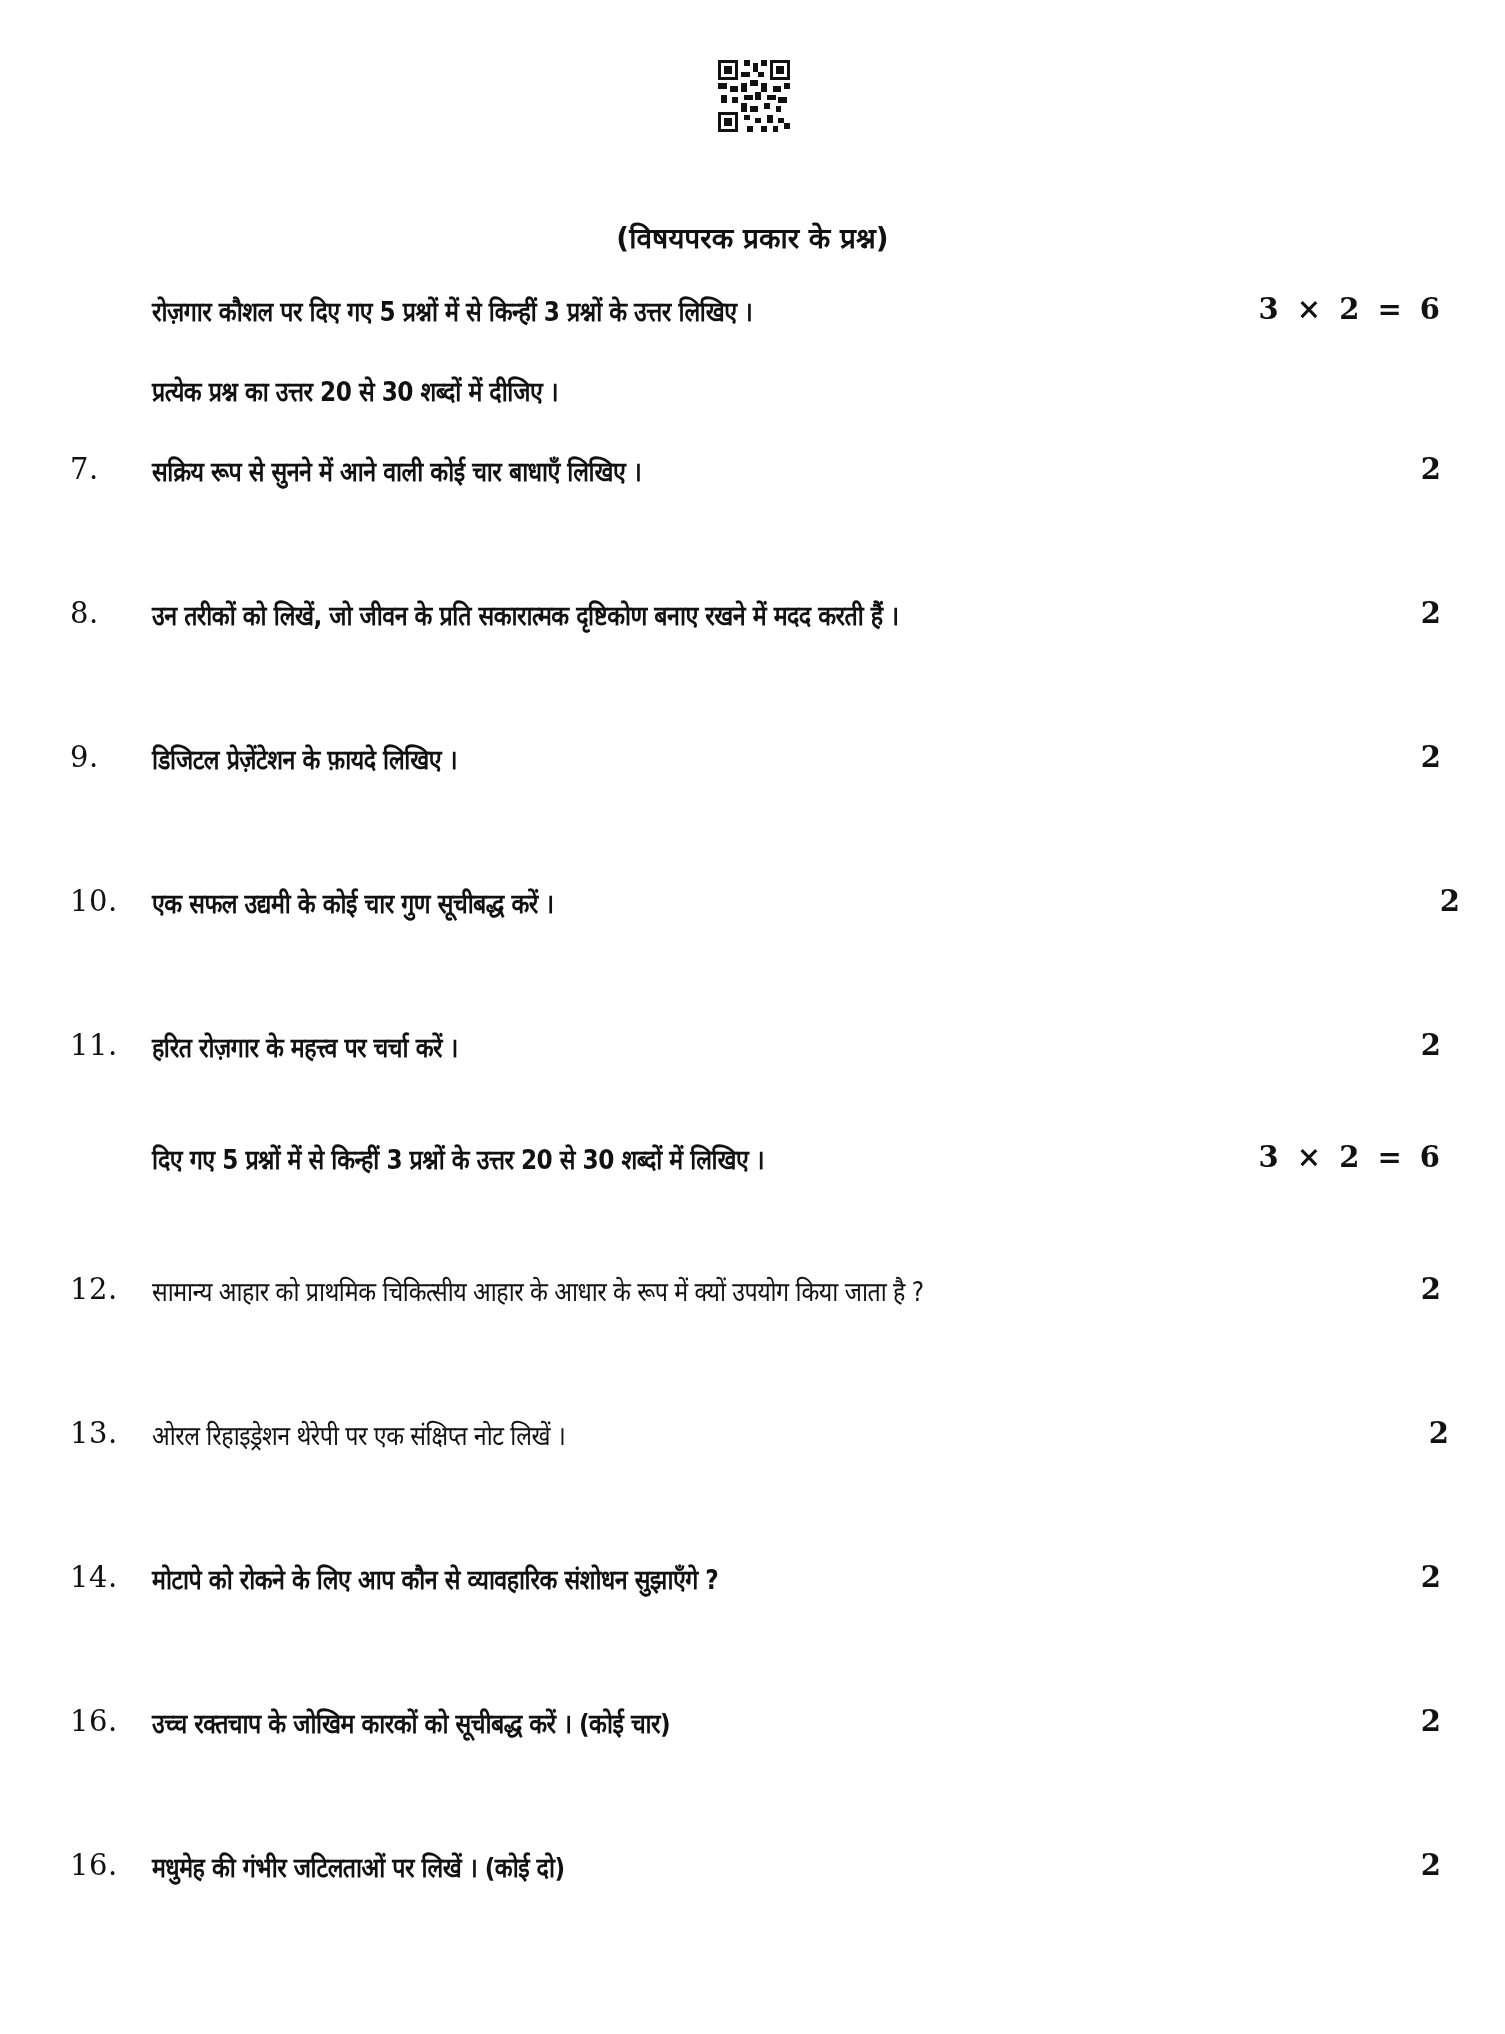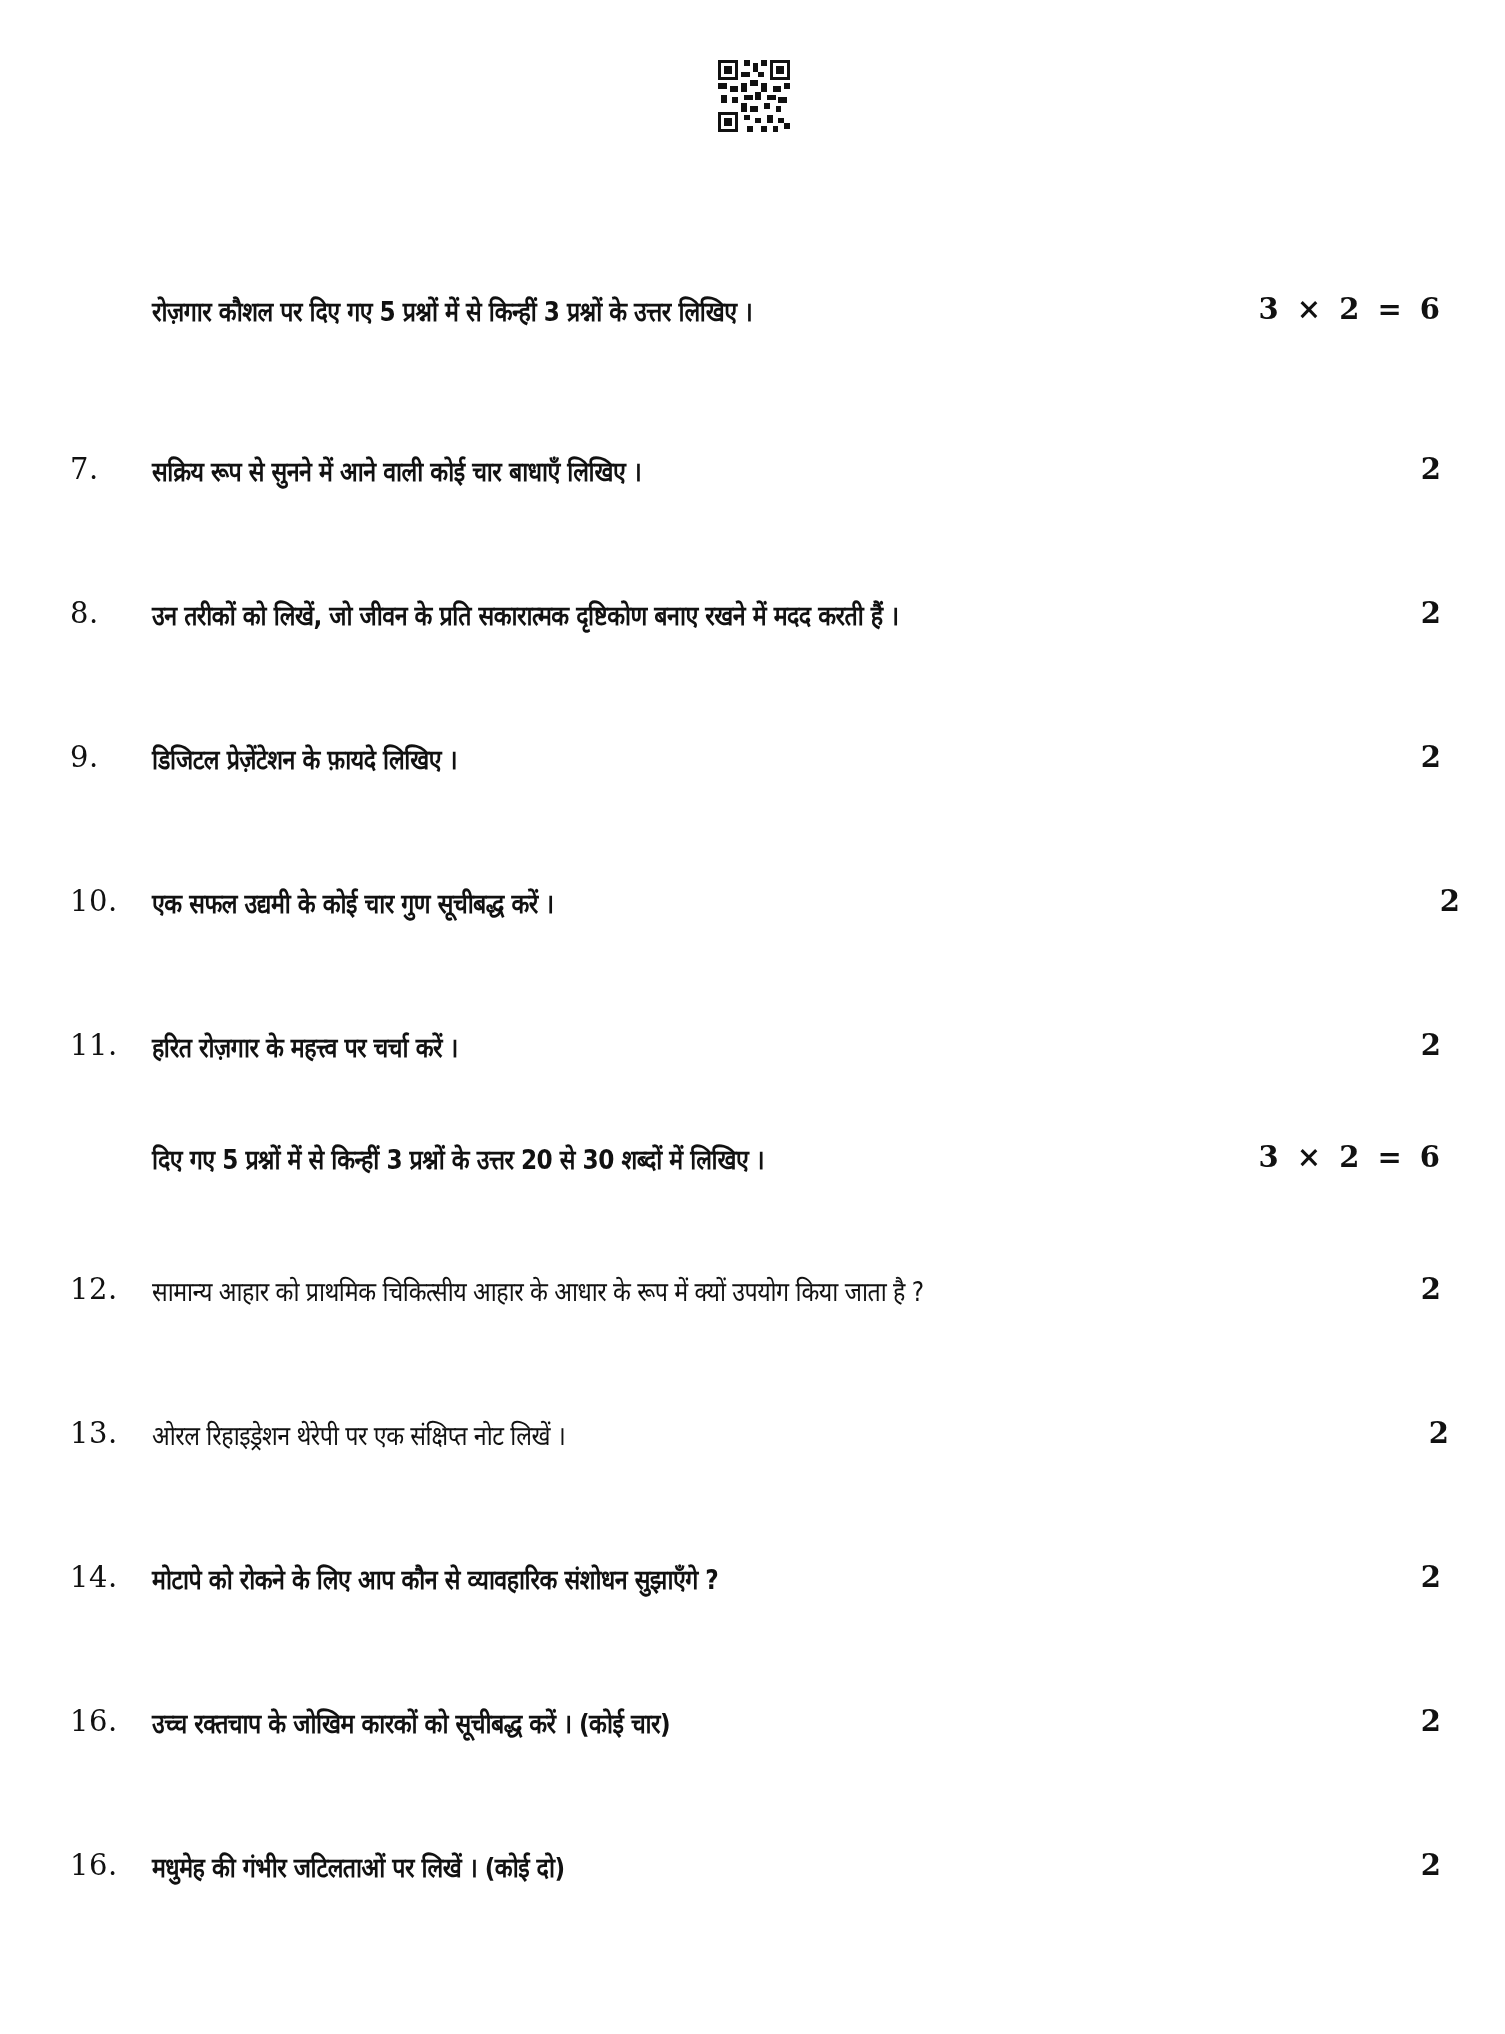--- a/index.html
+++ b/index.html
@@ -165,25 +165,29 @@
       <rect x="13" y="20" width="2" height="2" fill="#111"></rect>
       <rect x="17" y="19" width="2" height="3" fill="#111"></rect>
       <rect x="21" y="20" width="2" height="2" fill="#111"></rect>
       <rect x="10" y="23" width="2" height="2" fill="#111"></rect>
       <rect x="15" y="23" width="2" height="2" fill="#111"></rect>
       <rect x="19" y="23" width="2" height="2" fill="#111"></rect>
       <rect x="23" y="22" width="2" height="2" fill="#111"></rect>
     </svg>
   </div>
 
+  <div class="section-subtitle">(विषयपरक प्रकार के प्रश्न)</div>
 
   <div class="row" style="top:292px;">
     <span class="qtext">रोज़गार कौशल पर दिए गए 5 प्रश्नों में से किन्हीं 3 प्रश्नों के उत्तर लिखिए ।</span>
     <span class="marks total">3 × 2 = 6</span>
   </div>
+  <div class="row" style="top:372px;">
+    <span class="qtext">प्रत्येक प्रश्न का उत्तर 20 से 30 शब्दों में दीजिए ।</span>
+  </div>
 
   <div class="row" style="top:452px;">
     <span class="qnum">7.</span>
     <span class="qtext">सक्रिय रूप से सुनने में आने वाली कोई चार बाधाएँ लिखिए ।</span>
     <span class="marks">2</span>
   </div>
 
   <div class="row" style="top:596px;">
     <span class="qnum">8.</span>
     <span class="qtext">उन तरीकों को लिखें, जो जीवन के प्रति सकारात्मक दृष्टिकोण बनाए रखने में मदद करती हैं ।</span>

